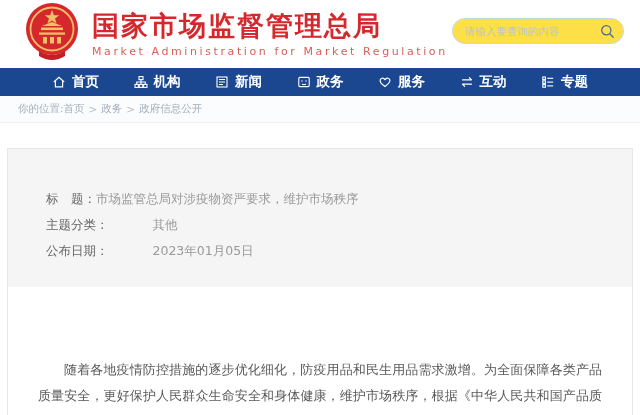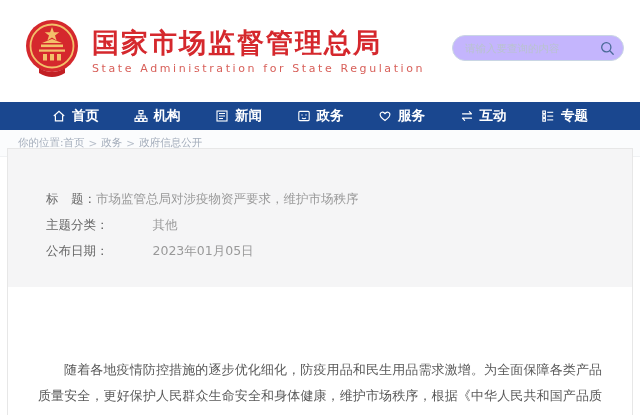--- a/index.html
+++ b/index.html
@@ -5,21 +5,21 @@
   * { margin: 0; padding: 0; box-sizing: border-box; }
   html, body { width: 640px; height: 415px; overflow: hidden; }
   body {
     font-family: "DejaVu Sans", "Liberation Sans", sans-serif;
     background: #ffffff;
   }
   .page { width: 640px; height: 415px; position: relative; background: #fff; }
 
   
   .site-header {
-    height: 102px;
+    height: 68px;
     display: flex;
     align-items: center;
     padding: 0 16px 0 24px;
     background: #fff;
   }
   .emblem { flex: 0 0 auto; margin-right: 12px; }
   .title-block { flex: 1 1 auto; min-width: 0; }
   .site-title {
     color: #d5282d;
     font-size: 27px;
@@ -38,21 +38,21 @@
   .search-box {
     flex: 0 0 auto;
     width: 172px;
     height: 26px;
     border: 1px solid #c9d6e4;
     border-radius: 13px;
     display: flex;
     align-items: center;
     padding: 0 8px 0 12px;
     margin-top: -6px;
-    background: #c4b5fd;
+    background: #fde047;
   }
   .search-box input {
     border: none;
     outline: none;
     flex: 1 1 auto;
     min-width: 0;
     font-size: 10.5px;
     color: #667;
     background: transparent;
     font-family: inherit;
@@ -143,21 +143,21 @@
         <rect x="17" y="26.5" width="22" height="2.6" fill="#f3c06a"></rect>
         <rect x="15" y="31.5" width="26" height="2.2" fill="#f3c06a"></rect>
         <rect x="19" y="36" width="4" height="6.5" fill="#f3c06a"></rect>
         <rect x="26" y="36" width="4" height="6.5" fill="#f3c06a"></rect>
         <rect x="33" y="36" width="4" height="6.5" fill="#f3c06a"></rect>
         <path d="M15 50 Q28 58 41 50 L41 55 Q28 63 15 55 Z" fill="#c21f24"></path>
       </svg>
     </div>
     <div class="title-block">
       <div class="site-title">国家市场监督管理总局</div>
-      <div class="site-subtitle">State Administration for State Regulation</div>
+      <div class="site-subtitle">Market Administration for Market Regulation</div>
     </div>
     <div class="search-box">
       <input type="text" placeholder="请输入要查询的内容" style="">
       <button class="search-btn">
         <svg width="15" height="15" viewBox="0 0 15 15">
           <circle cx="6.3" cy="6.3" r="4.6" fill="none" stroke="#4a6a97" stroke-width="1.3"></circle>
           <line x1="9.8" y1="9.8" x2="13.2" y2="13.2" stroke="#4a6a97" stroke-width="1.3" stroke-linecap="round"></line>
         </svg>
       </button>
     </div>

